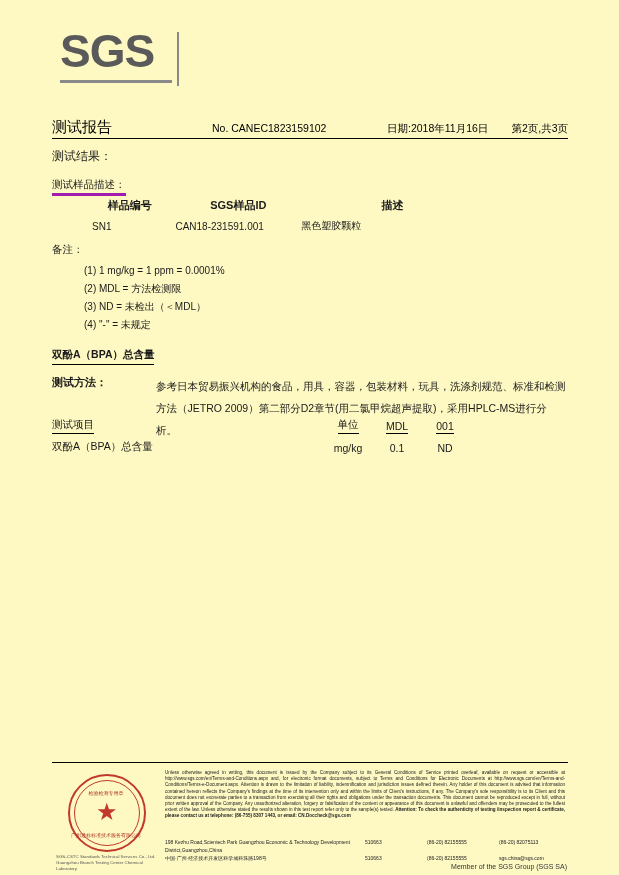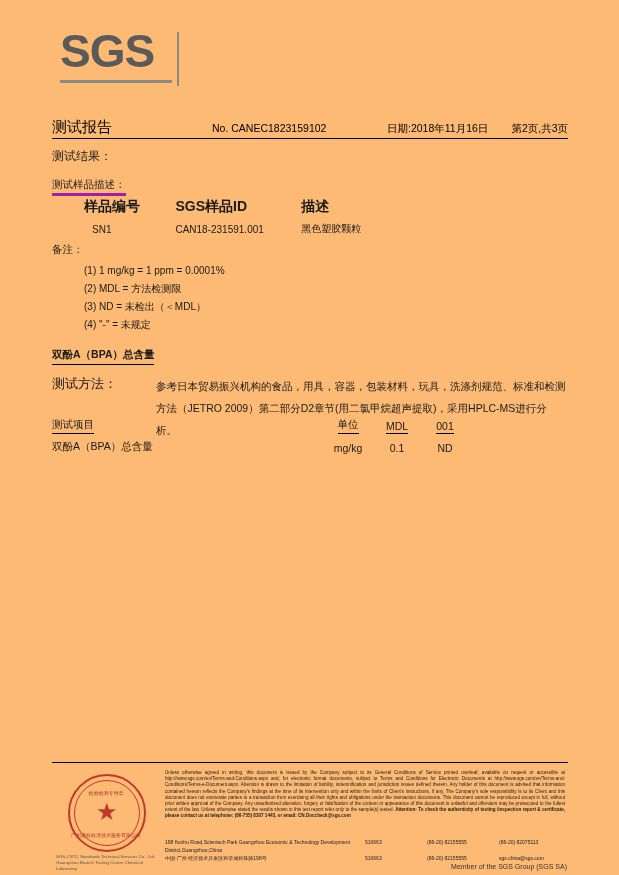--- a/index.html
+++ b/index.html
@@ -12,21 +12,21 @@
     height: 875px;
     font-family: "Liberation Sans", sans-serif;
     color: #1a1a1a;
     position: relative;
     overflow: hidden;
   }
   .page {
     position: relative;
     width: 619px;
     height: 875px;
-    background: #fdba74;
+    background: #fef9c3;
   }
   
   .header {
     position: absolute;
     left: 60px;
     top: 28px;
     width: 500px;
     height: 58px;
   }
   .sgs-logo {
@@ -113,23 +113,23 @@
   .sample-table {
     position: absolute;
     left: 84px;
     top: 198px;
     width: 400px;
     font-size: 10px;
     border-collapse: collapse;
   }
   .sample-table th {
     font-weight: bold;
-    text-align: left;
+    text-align: center;
     padding: 0 0 6px 0;
-    font-size: 14px;
+    font-size: 11px;
   }
   .sample-table td {
     padding: 0;
     font-size: 10px;
   }
   .col-sn { width: 72px; }
   .col-id { width: 110px; }
   .col-desc { width: 160px; }
   .sample-table td.col-sn { padding-left: 8px; }
   
@@ -155,21 +155,22 @@
     top: 348px;
     font-size: 10.5px;
     font-weight: bold;
     border-bottom: 1px solid #000;
     padding-bottom: 2px;
   }
   .method-label {
     position: absolute;
     left: 52px;
     top: 375px;
-    font-size: 13px;
+    font-size: 11px;
+    font-weight: bold;
   }
   .method-text {
     position: absolute;
     left: 124px;
     top: 375px;
     width: 410px;
     font-size: 10.5px;
     line-height: 22px;
     margin-left: 32px;
   }

